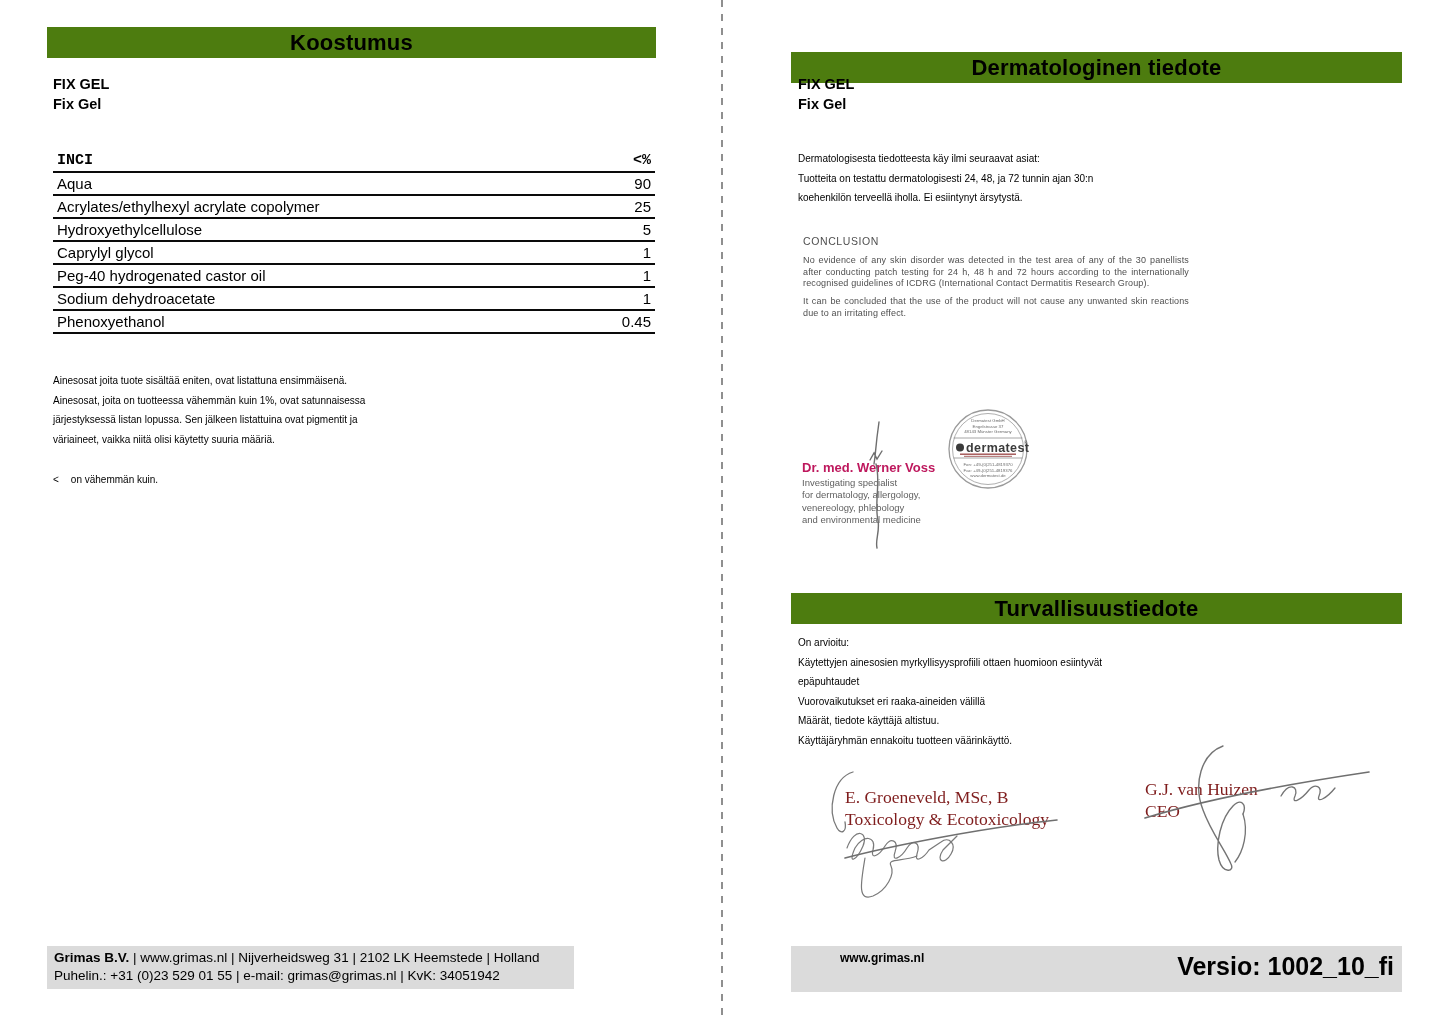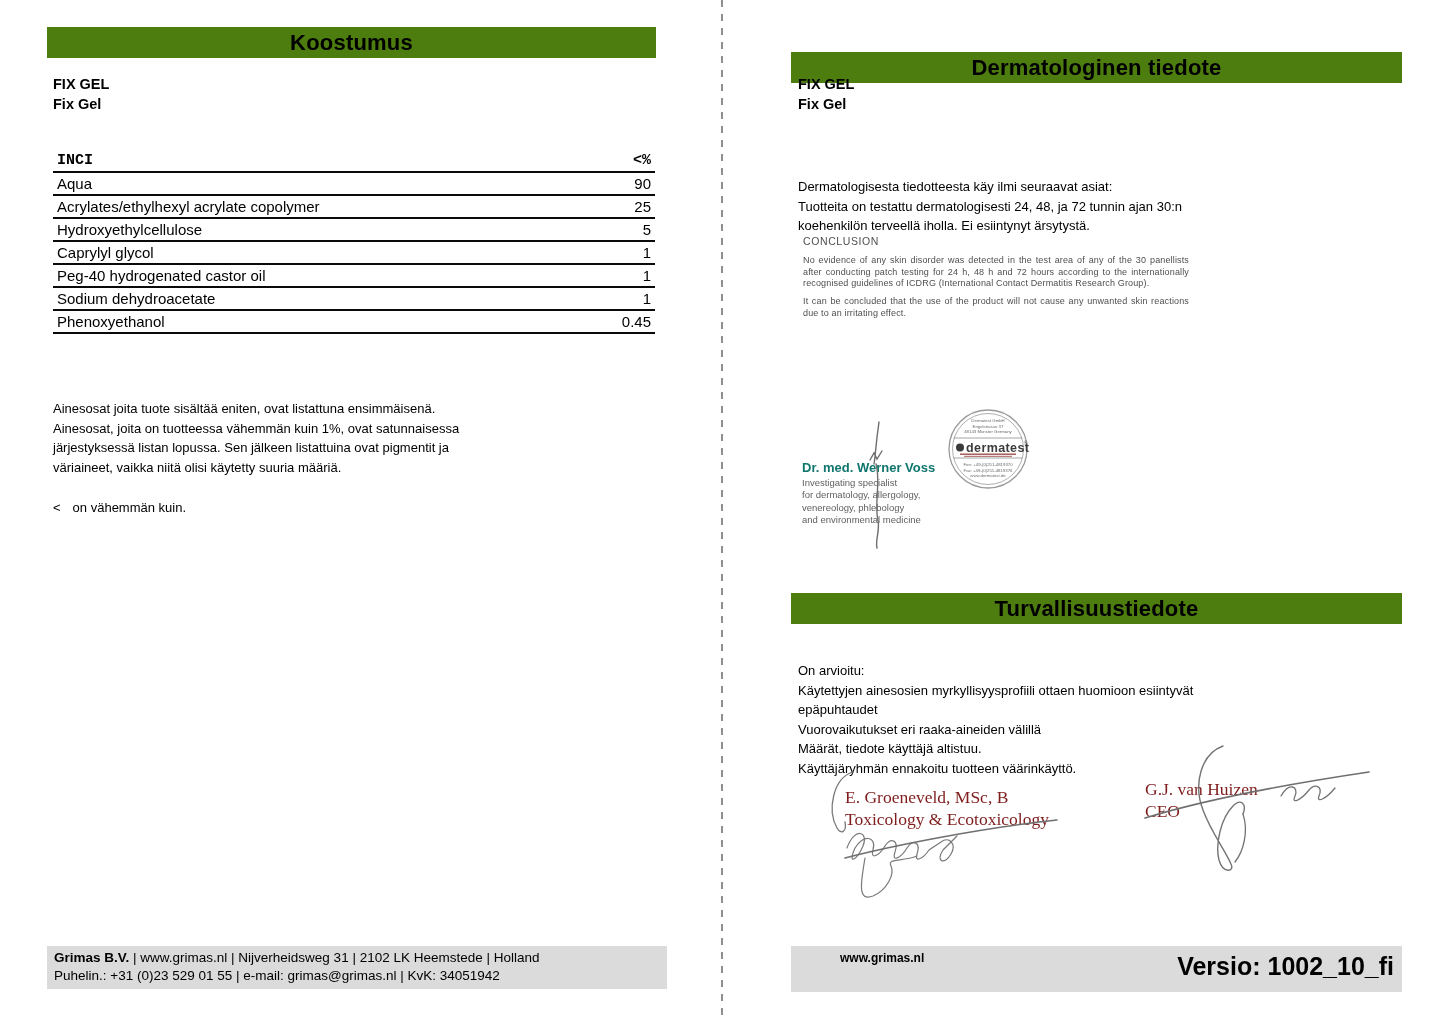--- a/index.html
+++ b/index.html
@@ -25,44 +25,44 @@
   .product { position:absolute; left:6px; top:74px; font-weight:bold; font-size:14.5px; line-height:20px; }
 
   
   .inci-table { position:absolute; left:6px; top:150px; width:602px; font-size:15px; }
   .t-row { display:flex; justify-content:space-between; align-items:flex-end;
            border-bottom:2px solid #0a0a0a; padding:2px 4px 2px 4px; height:23px; }
   .t-row.t-head { border-bottom:2.5px solid #0a0a0a; font-weight:bold;font-family:Liberation Mono, monospace; }
   .t-name { text-align:left; white-space:nowrap; }
   .t-val  { text-align:right; white-space:nowrap; }
 
-  .body-text { position:absolute; font-size:13px; line-height:19.5px;margin-top:28px; }
+  .body-text { position:absolute; font-size:10px; line-height:19.5px; }
   .note-lines { left:6px; top:371px; width:580px; }
   .lessthan { left:6px; top:470px; }
   .lessthan .sym { display:inline-block; margin-right:12px; }
 
   .footer-left {
-    position:absolute; left:0; top:946px; width:620px; height:43px; background:#dbdbdb;
+    position:absolute; left:0; top:946px; width:527px; height:43px; background:#dbdbdb;
     font-size:13.5px; line-height:18px; padding:3px 7px;
   }
   .footer-left b { font-weight:bold; }
 
   
   .intro-lines { left:7px; top:149px; width:590px; }
 
   .conclusion {
     position:absolute; left:12px; top:236px; width:386px;
     color:#4f4f4f; font-size:9px; line-height:11.8px; text-align:justify;
     letter-spacing:0.15px;
   }
   .conclusion .c-title { font-size:10.5px; letter-spacing:0.6px; margin-bottom:7px; text-align:left; }
   .conclusion p + p { margin-top:6px; }
 
   .doctor { position:absolute; left:11px; top:460px; color:#555; }
-  .doctor .d-name { font-weight:bold; font-size:13px; color:#0f766e; margin-bottom:2px; }
+  .doctor .d-name { font-weight:bold; font-size:13px; color:#be185d; margin-bottom:2px; }
   .doctor .d-line { font-size:9.5px; line-height:12.3px; color:#5f5f5f; }
 
   .sig-svg { position:absolute; overflow:visible; }
 
   .stamp { position:absolute; left:143px; top:407px; width:108px; height:84px; }
   .stamp svg { width:108px; height:84px; }
   .stamp text { fill:#6a6a6a; font-family:"Liberation Sans","DejaVu Sans",sans-serif; }
   .stamp .brand { fill:#3c3c3c; font-size:12.5px; font-weight:bold; letter-spacing:0.4px; }
   .stamp .tiny { font-size:4.3px; }
   .stamp .reg { font-size:4.5px; fill:#3c3c3c; }

